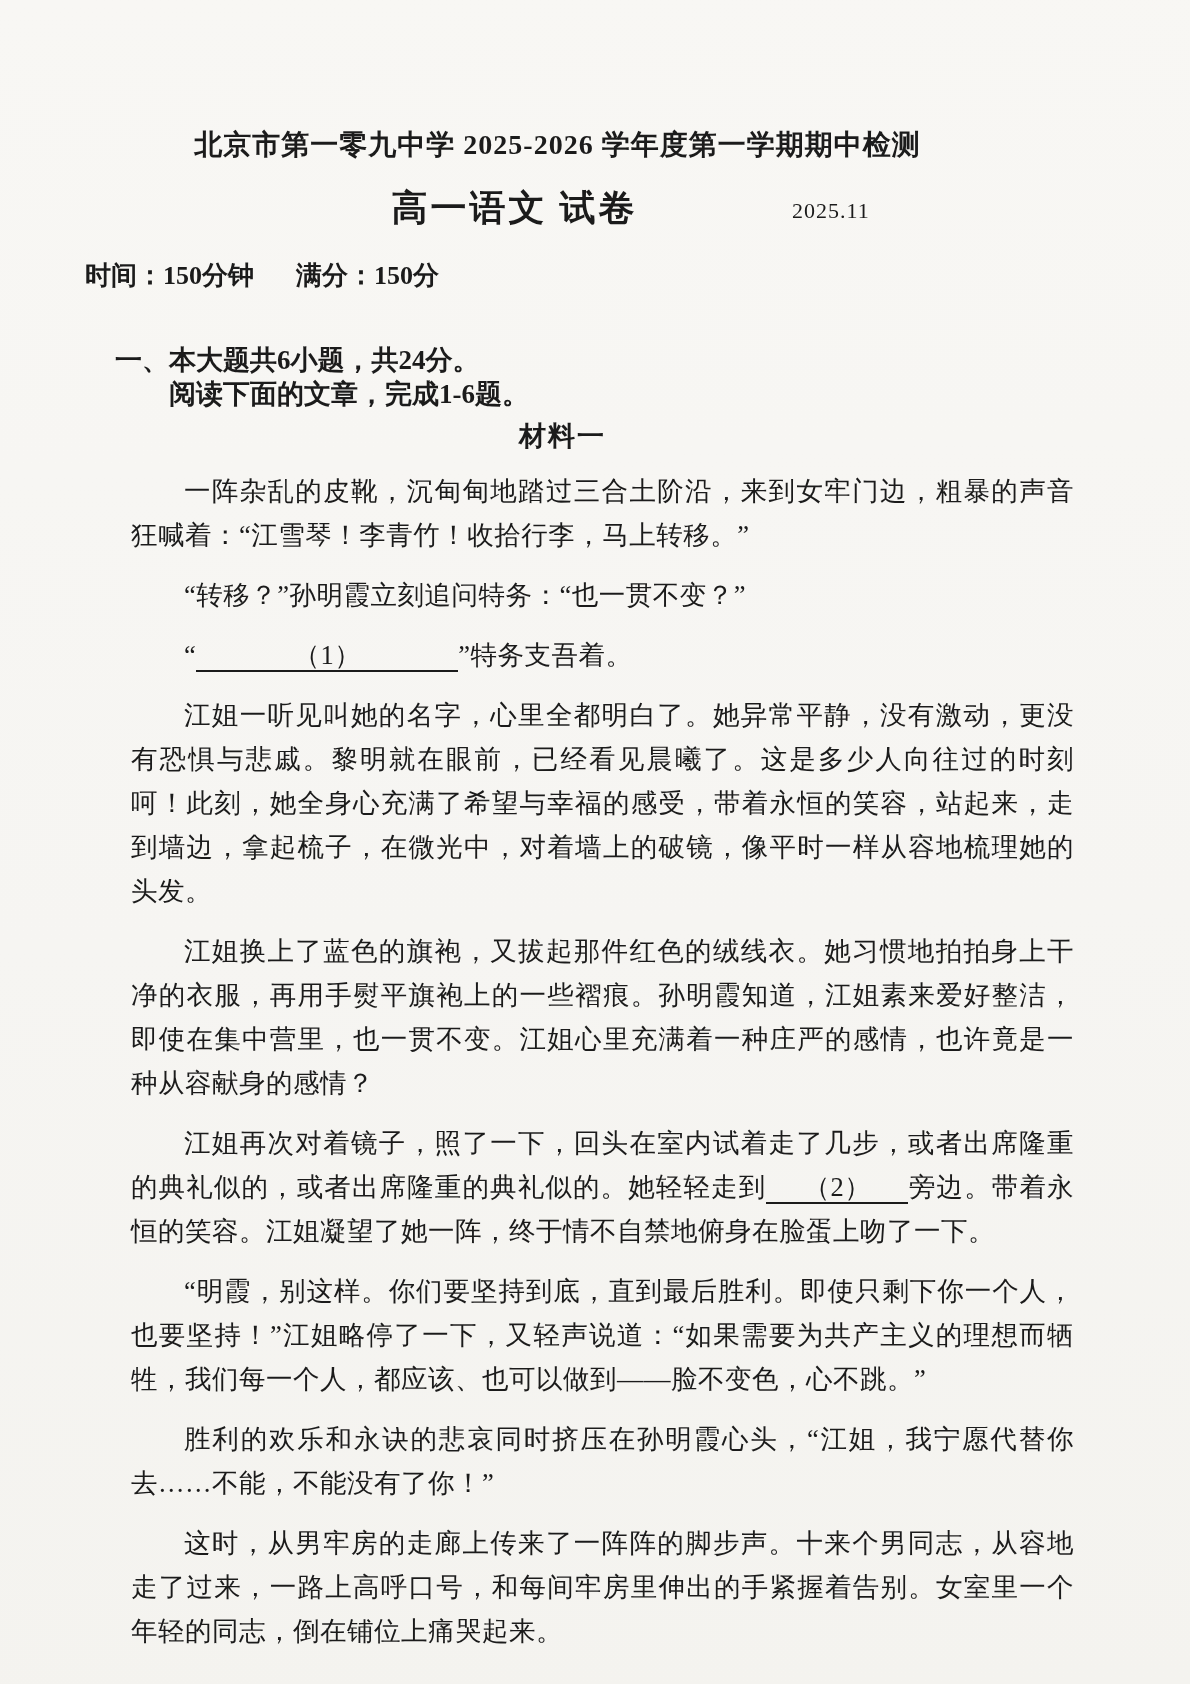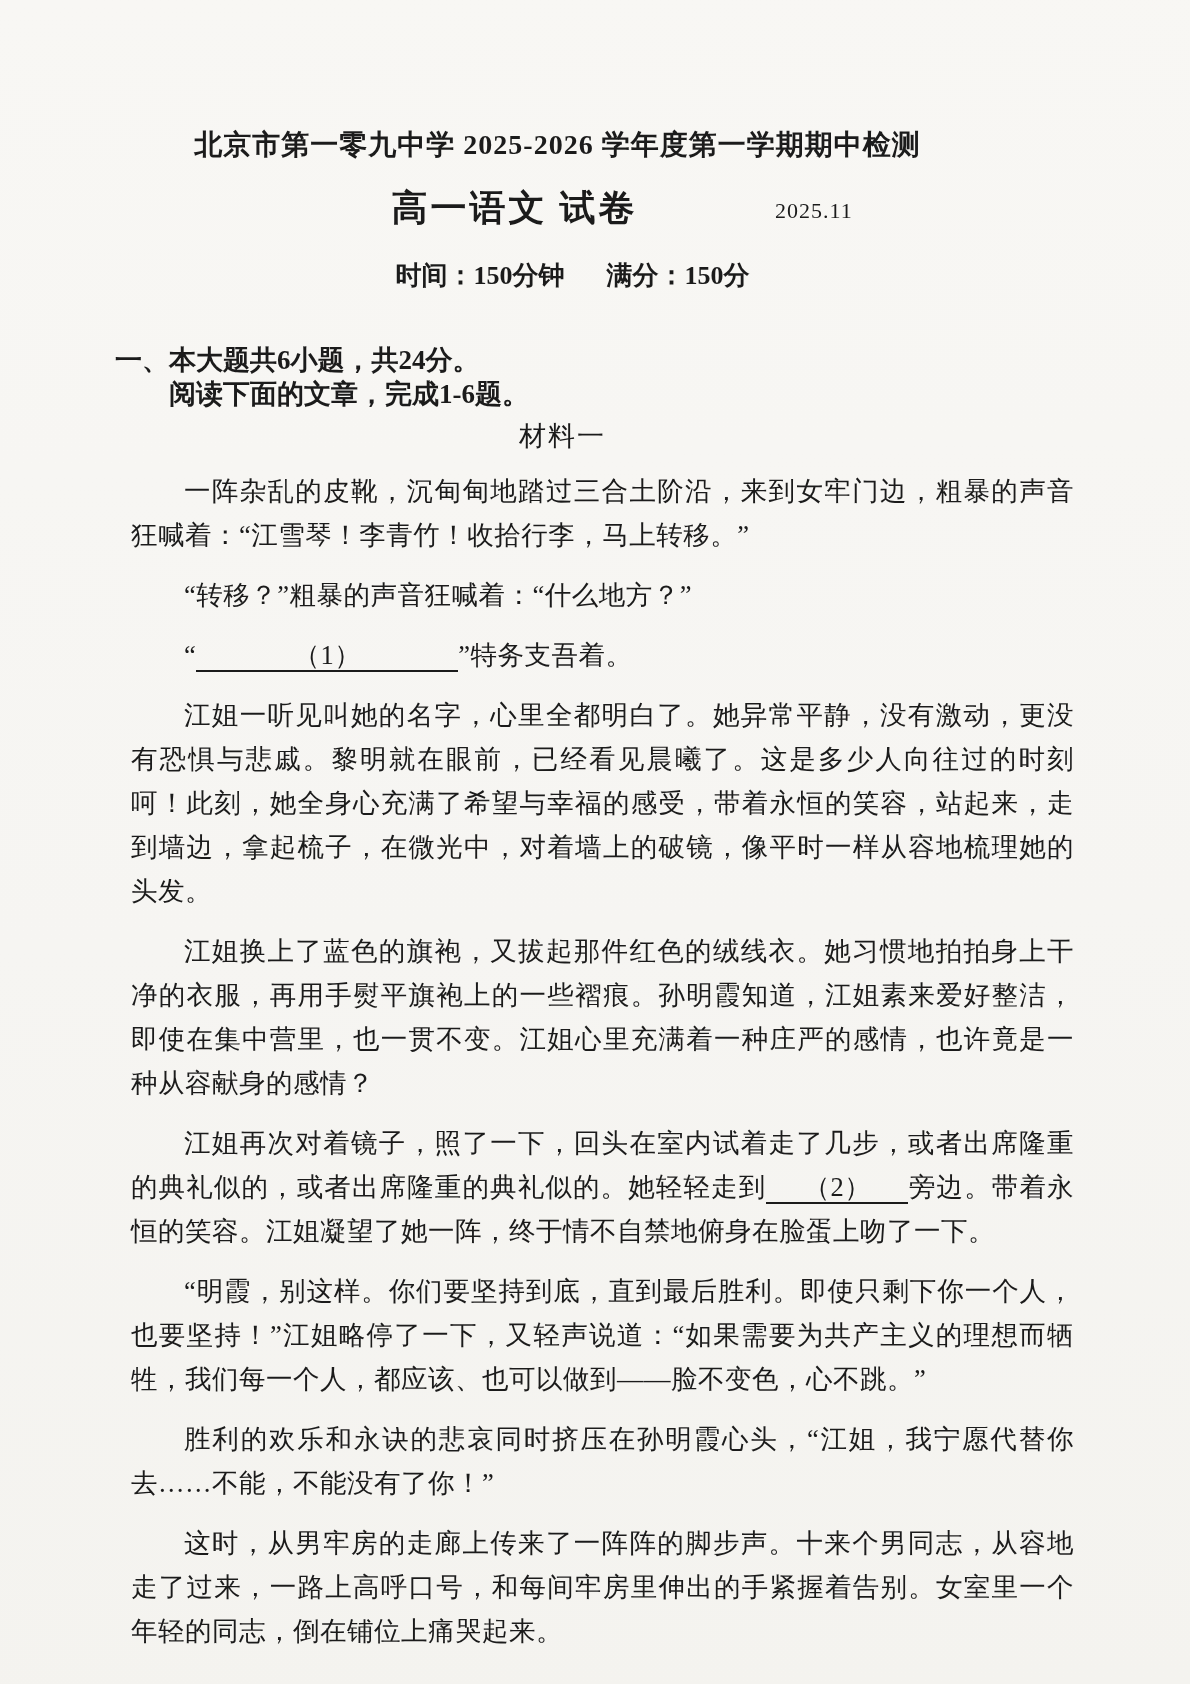--- a/index.html
+++ b/index.html
@@ -44,28 +44,28 @@
     left: 50%;
     transform: translateX(-50%) translateX(-88px);
     margin: 0;
     font-size: 36px;
     font-weight: 700;
     letter-spacing: 3px;
     white-space: nowrap;
   }
   .exam-date {
     position: absolute;
-    left: 660px;
+    left: 677px;
     top: 14px;
     font-size: 22px;
     letter-spacing: 1px;
   }
   .info-line {
     margin-top: 26px;
-    text-align: center;
+    text-align: left;
     font-size: 26px;
     font-weight: 700;
     transform: translateX(-30px);
     white-space: nowrap;
   }
   .info-line .gap { display: inline-block; width: 42px; }
   
   .section { margin-top: 50px; }
   .section-heading {
     font-size: 27px;
@@ -79,20 +79,21 @@
     font-weight: 700;
     line-height: 34px;
   }
   .material-label {
     margin-top: 8px;
     text-align: center;
     font-size: 27px;
     line-height: 34px;
     transform: translateX(-40px);
     letter-spacing: 2px;
+    font-weight: bold;
   }
   
   .passage { margin-top: 12px; }
   .passage p {
     margin: 16px;
     font-size: 26.5px;
     line-height: 44px;
     text-align: justify;
     text-indent: 2em;
     letter-spacing: 0.5px;
@@ -129,21 +130,21 @@
 
     <section class="section">
       <div class="section-heading">一、本大题共6小题，共24分。</div>
       <div class="section-instruction">阅读下面的文章，完成1-6题。</div>
 
       <div class="material-label">材料一</div>
 
       <div class="passage">
         <p>一阵杂乱的皮靴，沉甸甸地踏过三合土阶沿，来到女牢门边，粗暴的声音狂喊着：“江雪琴！李青竹！收拾行李，马上转移。”</p>
 
-        <p>“转移？”粗暴的声音狂喊着：“什么地方？”</p>
+        <p>“转移？”孙明霞立刻追问特务：“也一贯不变？”</p>
 
         <p><span>“</span><span class="blank blank-1">（1）</span><span>”特务支吾着。</span></p>
 
         <p>江姐一听见叫她的名字，心里全都明白了。她异常平静，没有激动，更没有恐惧与悲戚。黎明就在眼前，已经看见晨曦了。这是多少人向往过的时刻呵！此刻，她全身心充满了希望与幸福的感受，带着永恒的笑容，站起来，走到墙边，拿起梳子，在微光中，对着墙上的破镜，像平时一样从容地梳理她的头发。</p>
 
         <p>江姐换上了蓝色的旗袍，又拔起那件红色的绒线衣。她习惯地拍拍身上干净的衣服，再用手熨平旗袍上的一些褶痕。孙明霞知道，江姐素来爱好整洁，即使在集中营里，也一贯不变。江姐心里充满着一种庄严的感情，也许竟是一种从容献身的感情？</p>
 
         <p><span>江姐再次对着镜子，照了一下，回头在室内试着走了几步，或者出席隆重的典礼似的，或者出席隆重的典礼似的。她轻轻走到</span><span class="blank blank-2">（2）</span><span>旁边。带着永恒的笑容。江姐凝望了她一阵，终于情不自禁地俯身在脸蛋上吻了一下。</span></p>
 
         <p>“明霞，别这样。你们要坚持到底，直到最后胜利。即使只剩下你一个人，也要坚持！”江姐略停了一下，又轻声说道：“如果需要为共产主义的理想而牺牲，我们每一个人，都应该、也可以做到——脸不变色，心不跳。”</p>

